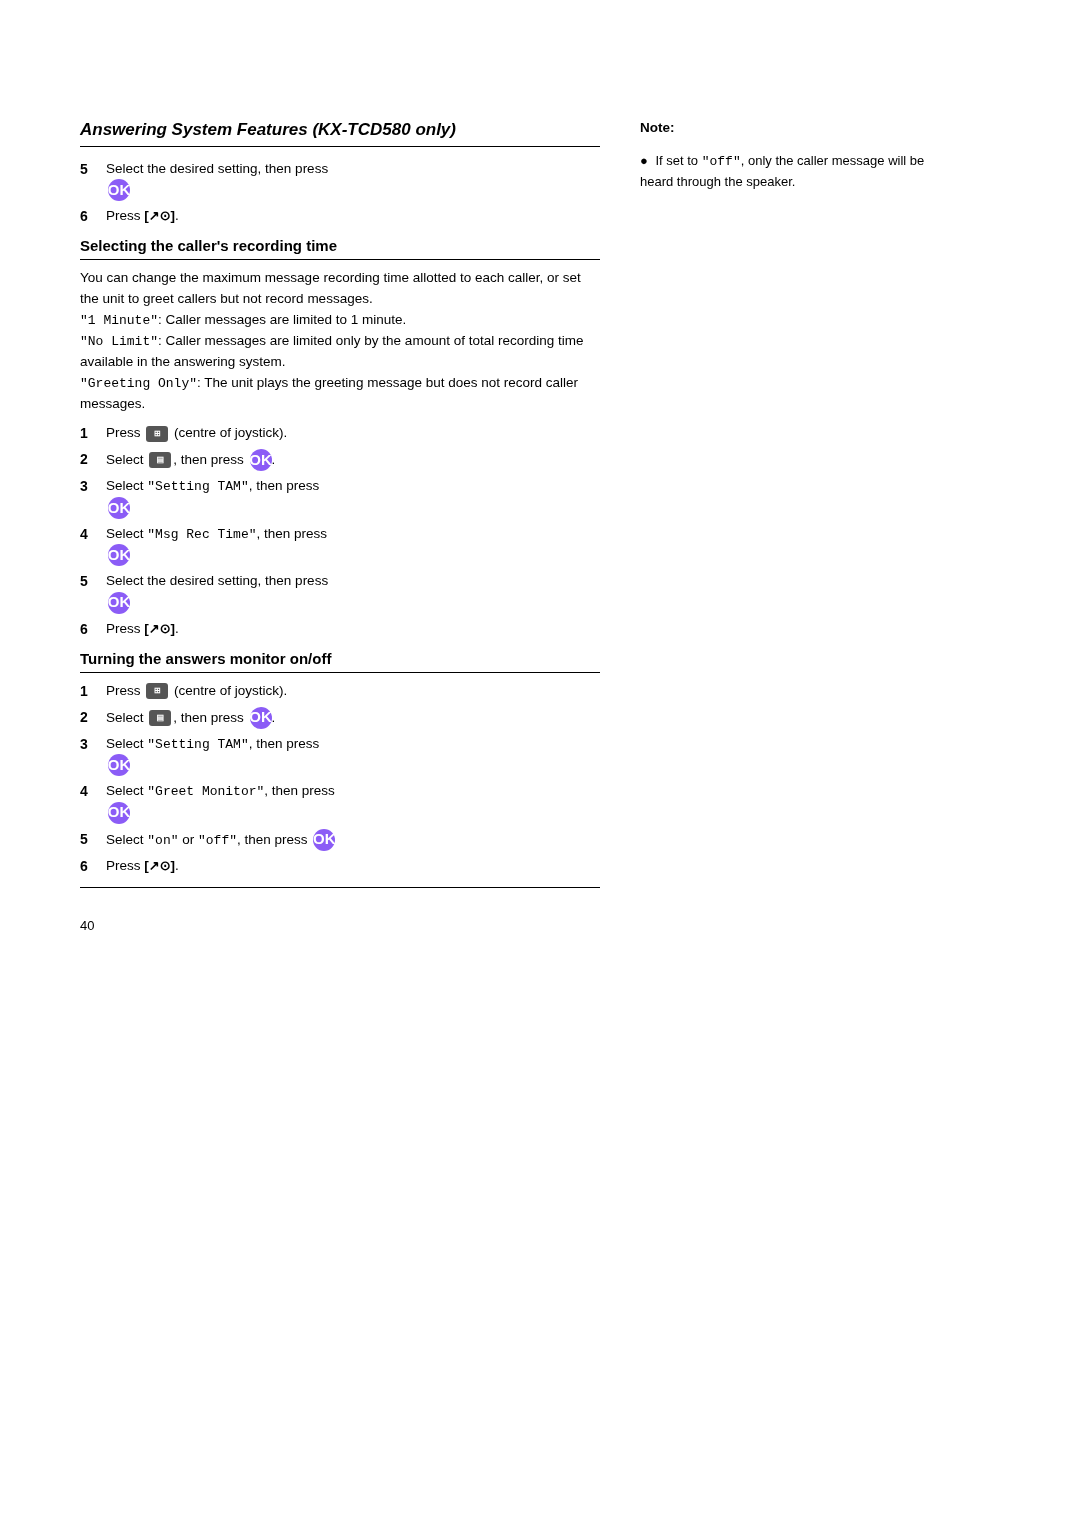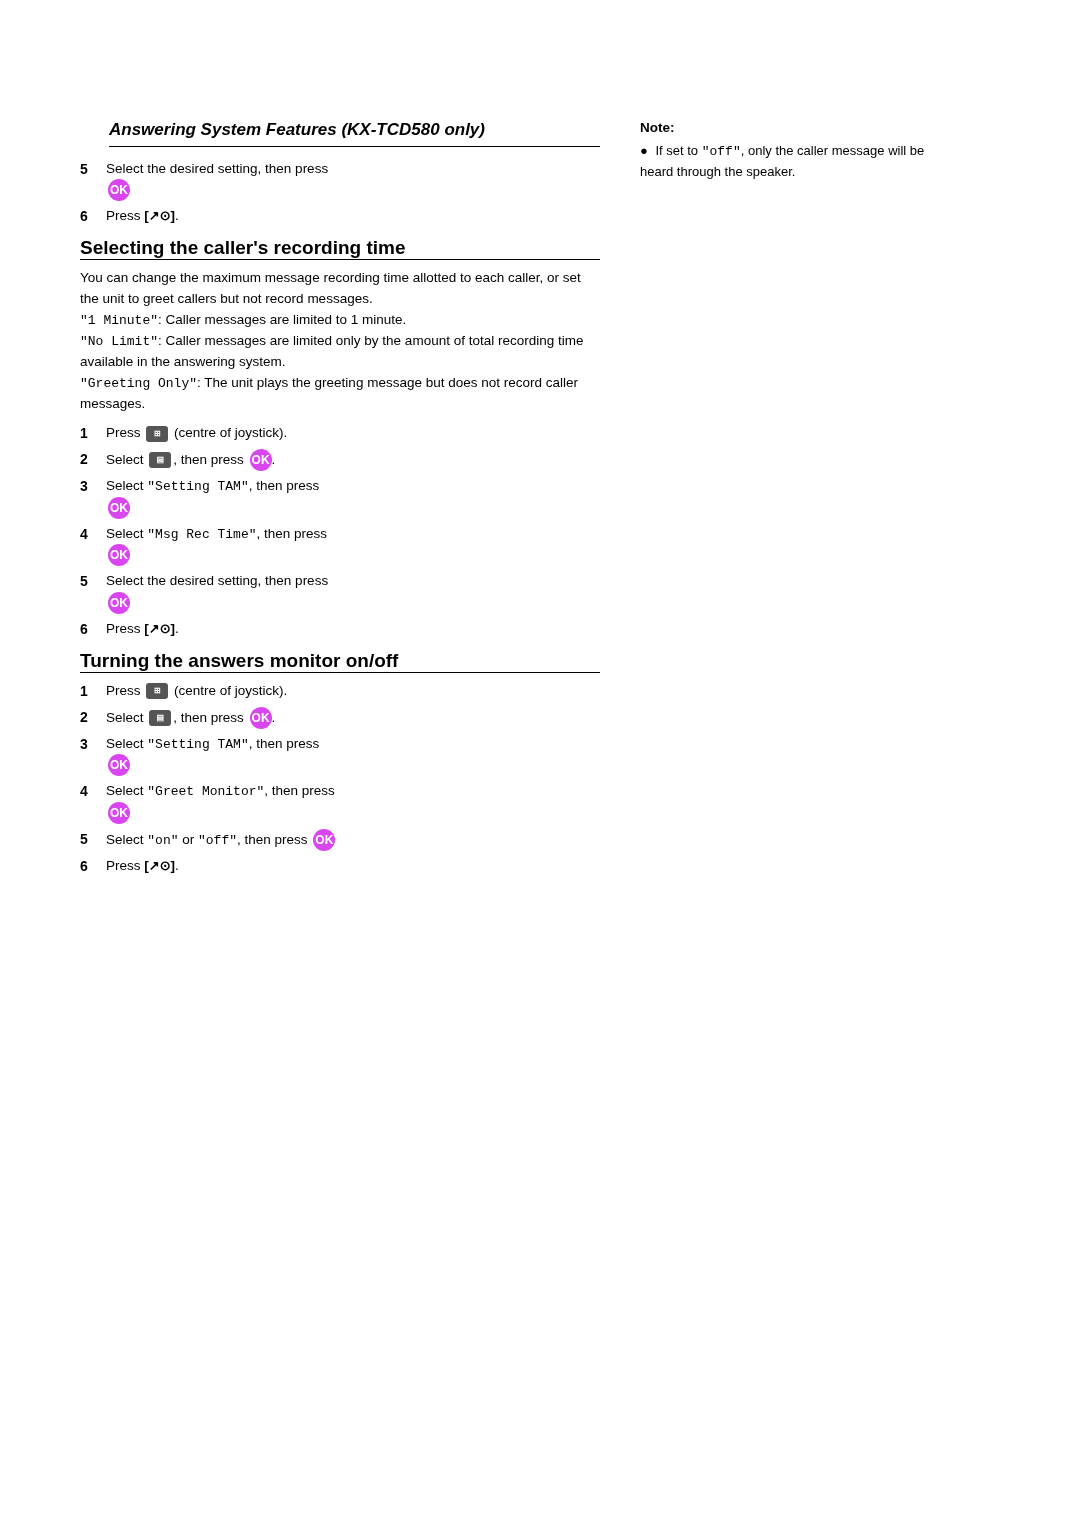--- a/index.html
+++ b/index.html
@@ -38,27 +38,27 @@
       padding-top: 0px;
     }
 
     .page-title {
       font-size: 17px;
       font-weight: bold;
       font-style: italic;
       border-bottom: 1.5px solid #000;
       padding-bottom: 6px;
       margin-bottom: 12px;
-      margin-left: 29px;
     }
 
     .section-heading {
-      font-size: 19px;
+      font-size: 15px;
       font-weight: bold;
       border-bottom: 1.5px solid #000;
+      padding-bottom: 5px;
       margin-top: 4px;
       margin-bottom: 8px;
     }
 
     .section-desc {
       font-size: 13.5px;
       line-height: 1.55;
       margin-bottom: 8px;
     }
 
@@ -90,26 +90,26 @@
     }
 
     .step-content {
       flex: 1;
     }
 
     .ok-btn {
       display: inline-flex;
       align-items: center;
       justify-content: center;
-      background: #d946ef;
+      background: #8b5cf6;
       color: #fff;
       border-radius: 50%;
       width: 22px;
       height: 22px;
-      font-size: 12px;
+      font-size: 15px;
       font-weight: bold;
       font-family: Arial, Helvetica, sans-serif;
       vertical-align: middle;
       margin-left: 2px;
       flex-shrink: 0;
     }
 
     .menu-btn {
       display: inline-flex;
       align-items: center;
@@ -140,21 +140,21 @@
       margin: 0 2px;
     }
 
     .note-box {
       margin-top: 0;
     }
 
     .note-title {
       font-weight: bold;
       font-size: 13.5px;
-      margin-bottom: 6px;
+      margin-bottom: 16px;
     }
 
     .note-text {
       font-size: 13px;
       line-height: 1.5;
     }
 
     .bullet {
       margin-right: 4px;
     }
@@ -281,20 +281,21 @@
           </span>
         </li>
         <li class="step-item">
           <span class="step-num">6</span>
           <span class="step-content">
             Press <strong>[<span style="font-size:13px;">↗⊙</span>]</strong>.
           </span>
         </li>
       </ul>
 
+      <div class="page-number">40</div>
 
     </div>
 
     <div class="side-column">
       <div class="note-box">
         <div class="note-title">Note:</div>
         <div class="note-text">
           <span class="bullet">●</span>
           If set to <span class="mono">"off"</span>, only the caller message will be heard through the speaker.
         </div>

